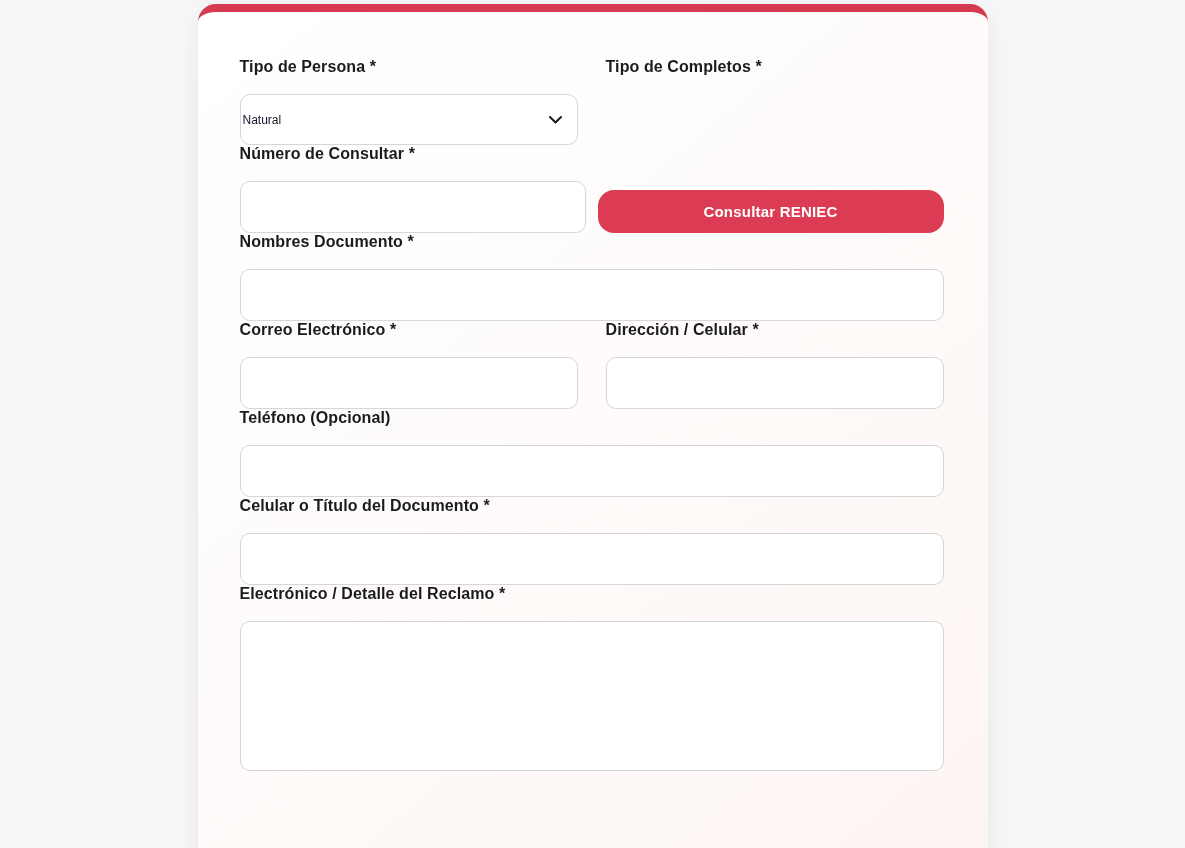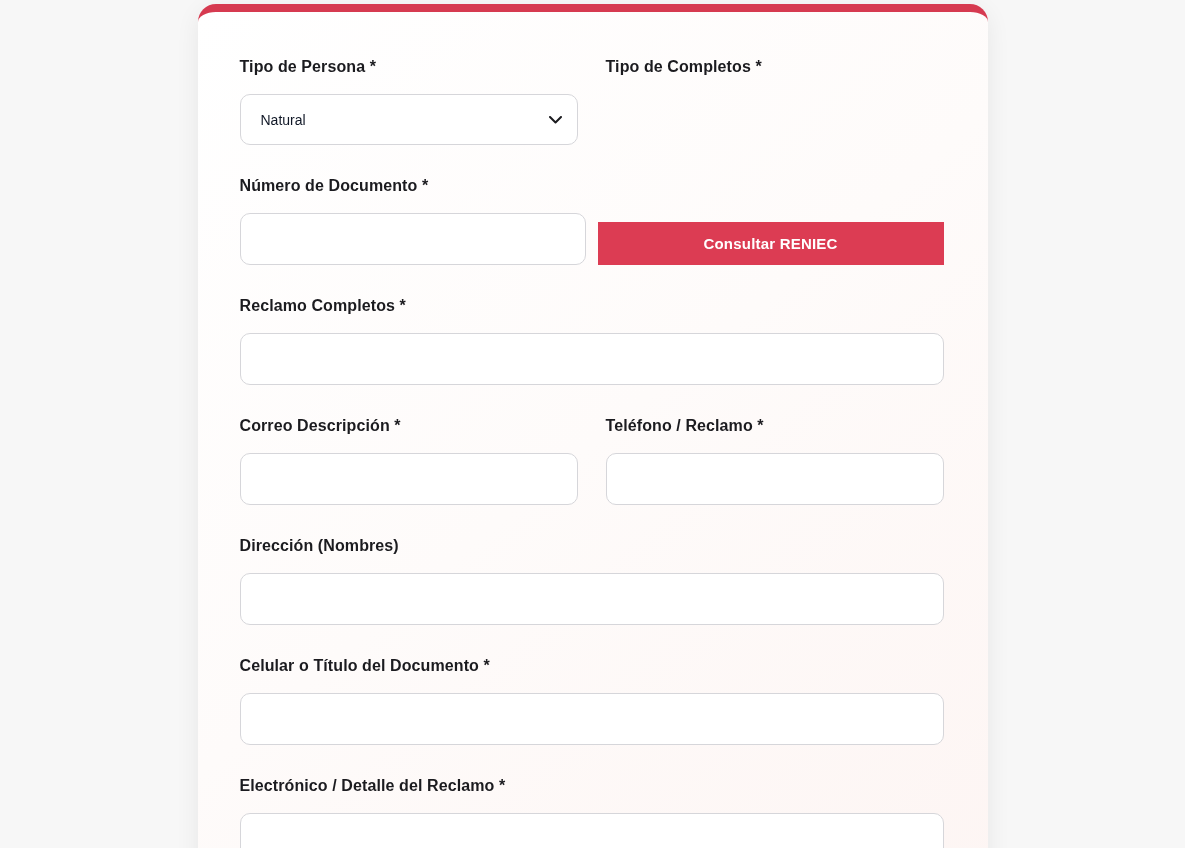--- a/index.html
+++ b/index.html
@@ -13,21 +13,21 @@
   .card {
     width: 790px;
     margin: 4px auto 0;
     min-height: 980px;
     background: linear-gradient(140deg, #ffffff 0%, #fefbfa 45%, #fdf4f2 100%);
     border-radius: 18px;
     border-top: 8px solid var(--accent, #d63a50);
     box-shadow: 0 6px 24px rgba(0,0,0,0.07);
     padding: 46px 44px 40px 42px;
   }
-  .form-row { margin-bottom: 32px; }
+  .form-row { }
   .grid-2 {
     display: grid;
     grid-template-columns: 1fr 1fr;
     column-gap: 28px;
   }
   .grid-btn {
     display: grid;
     grid-template-columns: 1fr 1fr;
     column-gap: 12px;
     align-items: end;
@@ -52,22 +52,22 @@
     font-family: "Liberation Sans", sans-serif;
     outline: none;
   }
   .select-wrap { position: relative; }
   .select-input {
     width: 100%;
     height: 51px;
     background: #ffffff;
     border: 1px solid #d6d6da;
     border-radius: 10px;
-    padding: 0 40px 0 20px;
-    font-size: 14px;
+    padding: 0 40px 0 2px;
+    font-size: 12px;
     color: #111827;
     font-family: "Liberation Sans", sans-serif;
     -webkit-appearance: none;
     appearance: none;
     outline: none;
   }
   .select-input.highlighted {
     border: 2px solid var(--accent, #d63a50);
     background: #fffafa;
     box-shadow: 0 0 0 4px rgba(214, 58, 80, 0.16);
@@ -83,21 +83,21 @@
   }
   .reniec-button {
     width: 100%;
     height: 43px;
     background: var(--btn, #dc3c53);
     color: #ffffff;
     font-size: 15px;
     font-weight: bold;
     font-family: "Liberation Sans", sans-serif;
     border: none;
-    border-radius: 0;
+    border-radius: 16px;
     cursor: pointer;
     letter-spacing: 0.2px;
   }
   .textarea-input {
     width: 100%;
     height: 150px;
     background: #ffffff;
     border: 1px solid #d6d6da;
     border-radius: 10px;
     padding: 14px 20px;
@@ -127,45 +127,45 @@
               </svg>
           </span>
         </div>
       </div>
       <div>
         <label class="field-label">Tipo de Completos *</label>
       </div>
     </div>
 
     <div class="form-row">
-      <label class="field-label">Número de Documento *</label>
+      <label class="field-label">Número de Consultar *</label>
       <div class="grid-btn">
         <input type="text" class="text-input" placeholder="" style="">
         <button class="reniec-button">Consultar RENIEC</button>
       </div>
     </div>
 
     <div class="form-row">
-      <label class="field-label">Reclamo Completos *</label>
+      <label class="field-label">Nombres Documento *</label>
       <input type="text" class="text-input" placeholder="" style="">
     </div>
 
     <div class="form-row grid-2">
       <div>
-        <label class="field-label">Correo Descripción *</label>
+        <label class="field-label">Correo Electrónico *</label>
         <input type="text" class="text-input" placeholder="" style="">
       </div>
       <div>
-        <label class="field-label">Teléfono / Reclamo *</label>
+        <label class="field-label">Dirección / Celular *</label>
         <input type="text" class="text-input" placeholder="" style="">
       </div>
     </div>
 
     <div class="form-row">
-      <label class="field-label">Dirección (Nombres)</label>
+      <label class="field-label">Teléfono (Opcional)</label>
       <input type="text" class="text-input" placeholder="" style="">
     </div>
 
     <div class="form-row">
       <label class="field-label">Celular o Título del Documento *</label>
       <input type="text" class="text-input" placeholder="" style="">
     </div>
 
     <div class="form-row">
       <label class="field-label">Electrónico / Detalle del Reclamo *</label>

